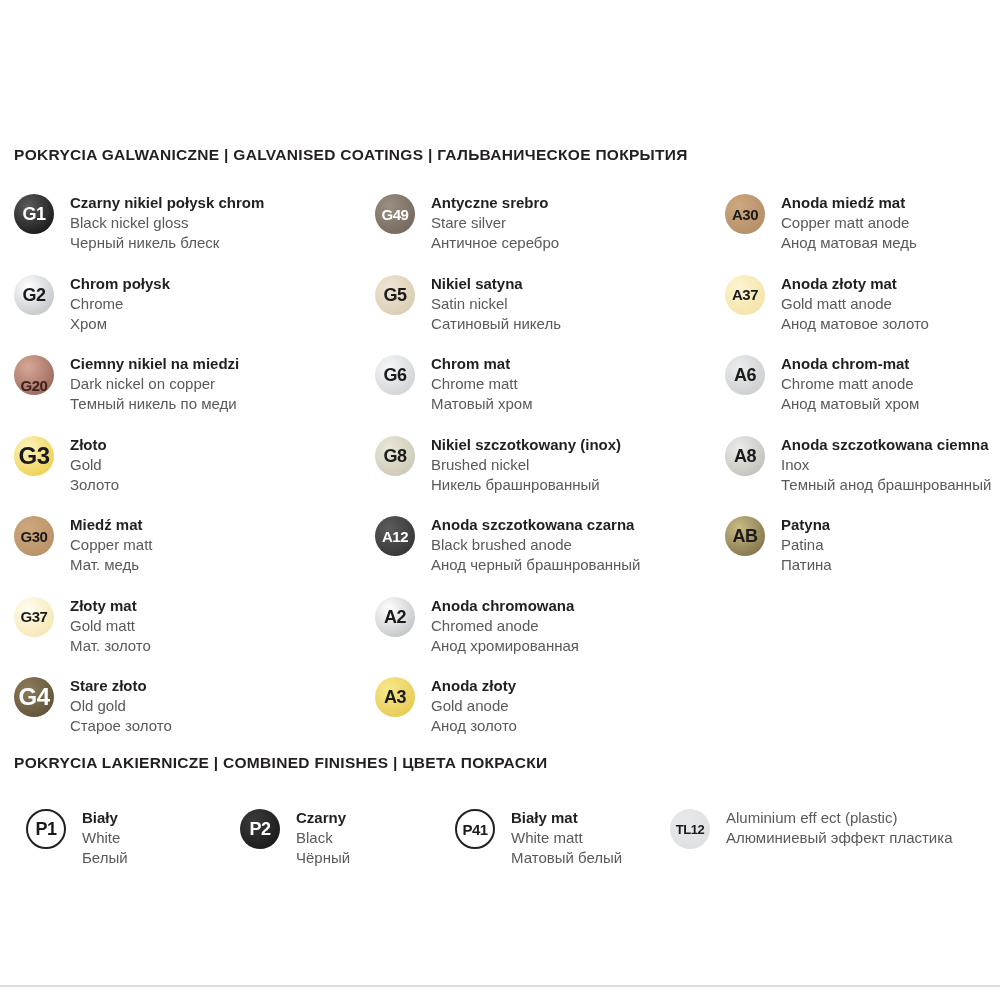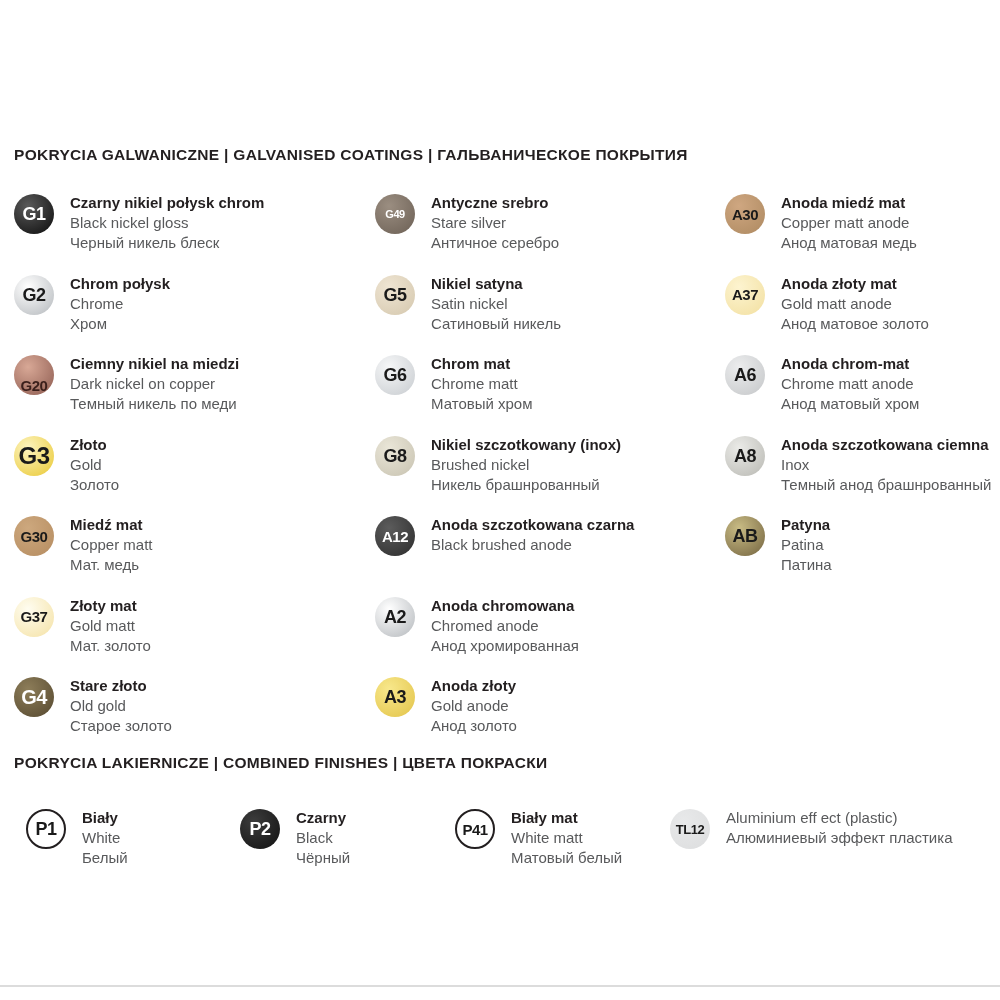--- a/index.html
+++ b/index.html
@@ -100,33 +100,33 @@
       <span class="code" style="color: rgb(26, 26, 26); font-size: 15px;">G37</span>
     </div>
     <div class="labels">
       <div class="pl">Złoty mat</div>
       <div class="en">Gold matt</div>
       <div class="ru">Мат. золото</div>
     </div>
   </div>
         <div class="item">
     <div class="swatch" style="background: radial-gradient(circle at 35% 30%, rgb(141, 125, 89) 0%, rgb(85, 72, 47) 100%);">
-      <span class="code" style="color: rgb(255, 255, 255); font-size: 20px;">G4</span>
+      <span class="code" style="color: rgb(255, 255, 255); font-size: 24px;">G4</span>
     </div>
     <div class="labels">
       <div class="pl">Stare złoto</div>
       <div class="en">Old gold</div>
       <div class="ru">Старое золото</div>
     </div>
   </div>
       </div>
       <div class="col col1">
         <div class="item">
     <div class="swatch" style="background: radial-gradient(circle at 35% 30%, rgb(155, 142, 129) 0%, rgb(107, 95, 84) 100%);">
-      <span class="code" style="color: rgb(255, 255, 255); font-size: 11px;">G49</span>
+      <span class="code" style="color: rgb(255, 255, 255); font-size: 15px;">G49</span>
     </div>
     <div class="labels">
       <div class="pl">Antyczne srebro</div>
       <div class="en">Stare silver</div>
       <div class="ru">Античное серебро</div>
     </div>
   </div>
         <div class="item">
     <div class="swatch" style="background: radial-gradient(circle at 35% 30%, rgb(239, 229, 211) 0%, rgb(212, 199, 173) 100%);">
       <span class="code" style="color: rgb(26, 26, 26); font-size: 18px;">G5</span>
@@ -157,20 +157,21 @@
       <div class="ru">Никель брашнрованный</div>
     </div>
   </div>
         <div class="item">
     <div class="swatch" style="background: radial-gradient(circle at 35% 30%, rgb(92, 92, 92) 0%, rgb(44, 44, 44) 100%);">
       <span class="code" style="color: rgb(255, 255, 255); font-size: 15px;">A12</span>
     </div>
     <div class="labels">
       <div class="pl">Anoda szczotkowana czarna</div>
       <div class="en">Black brushed anode</div>
+      <div class="ru">Анод черный брашнрованный</div>
     </div>
   </div>
         <div class="item">
     <div class="swatch" style="background: radial-gradient(circle at 35% 30%, rgb(255, 255, 255) 0%, rgb(180, 184, 188) 100%);">
       <span class="code" style="color: rgb(26, 26, 26); font-size: 18px;">A2</span>
     </div>
     <div class="labels">
       <div class="pl">Anoda chromowana</div>
       <div class="en">Chromed anode</div>
       <div class="ru">Анод хромированная</div>

